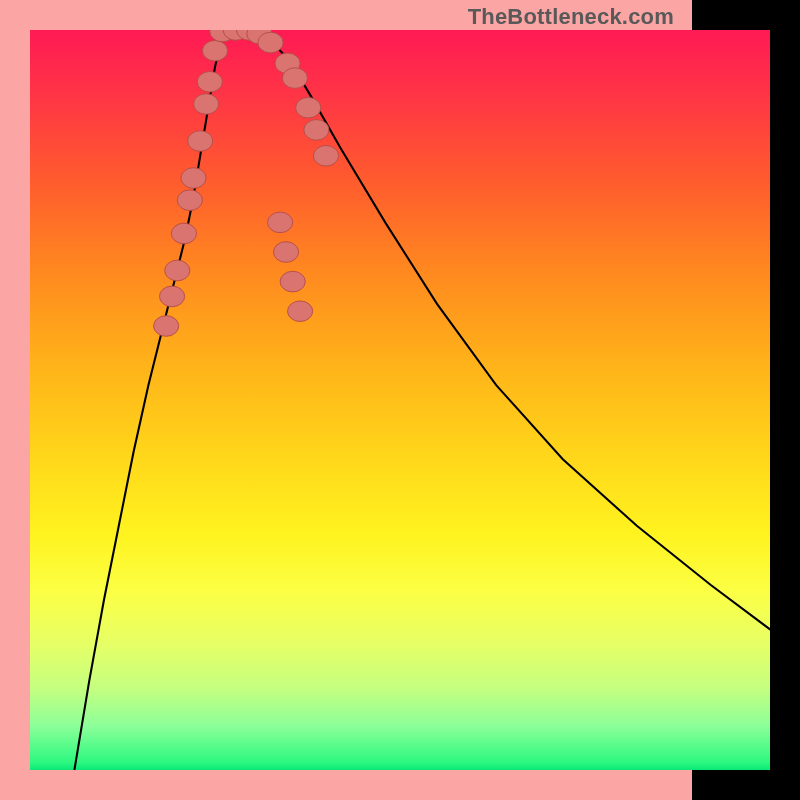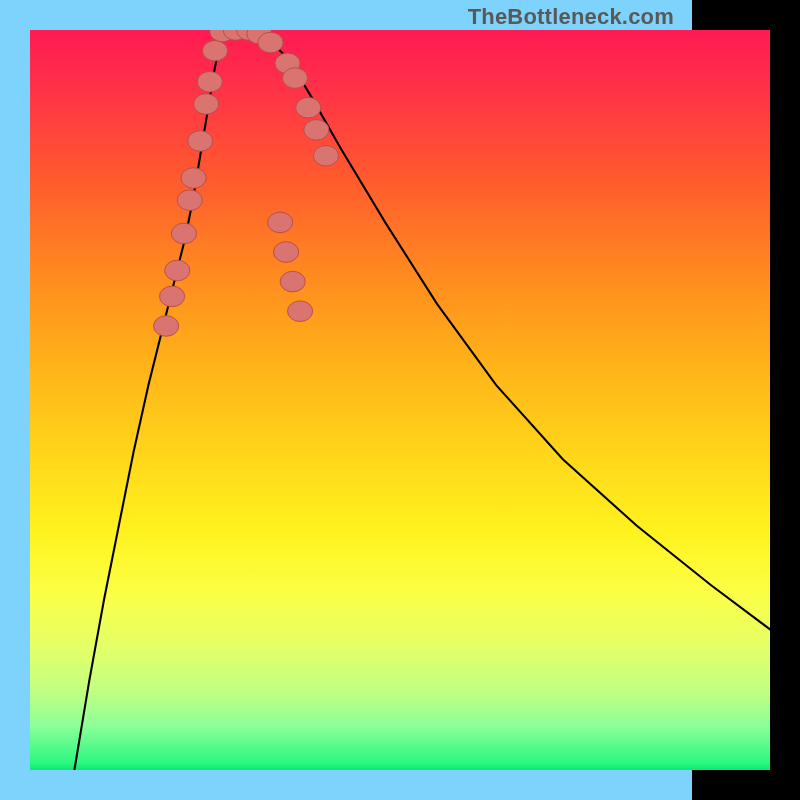--- a/index.html
+++ b/index.html
@@ -8,21 +8,21 @@
     width: 800px;
     height: 800px;
     overflow: hidden;
     background: #000;
     font-family: Arial, Helvetica, sans-serif;
   }
   .frame {
     position: relative;
     width: 692px;
     height: 800px;
-    background: #7dd3fc;
+    background: #fca5a5;
   }
   .watermark {
     position: absolute;
     top: 4px;
     right: 18px;
     font-size: 22px;
     font-weight: 600;
     color: #595959;
     letter-spacing: 0.2px;
     z-index: 4;

